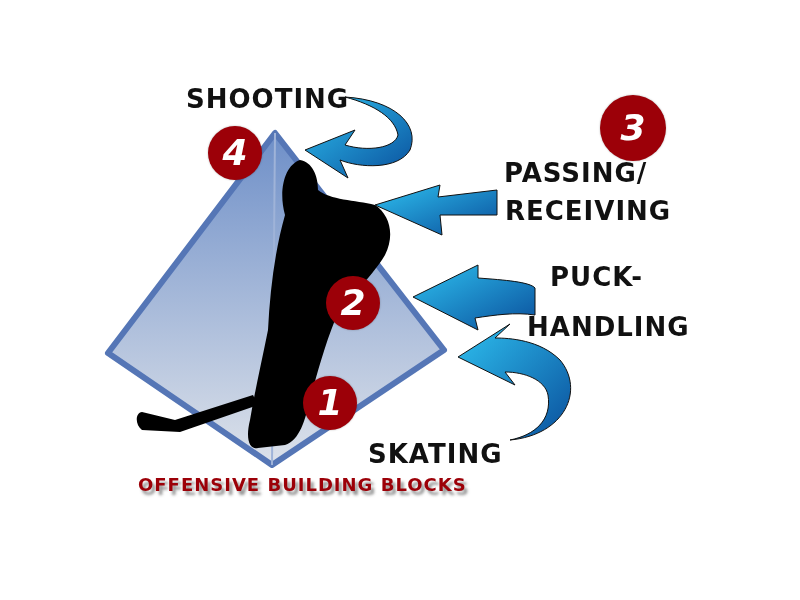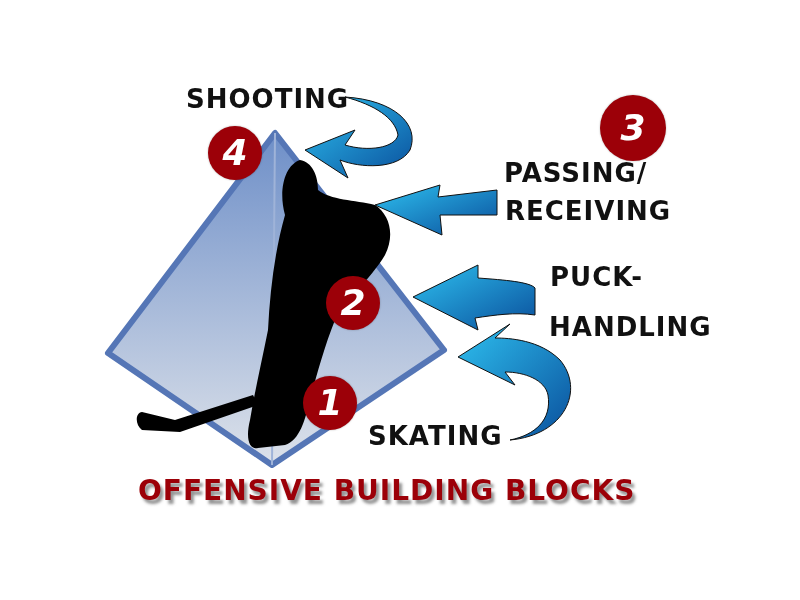--- a/index.html
+++ b/index.html
@@ -1,20 +1,20 @@
 <!DOCTYPE html>
 <html><head>
 <meta charset="utf-8">
 <style>
   html,body{margin:0;padding:0;background:#fff;}
   body{width:800px;height:600px;position:relative;overflow:hidden;font-family:"DejaVu Sans",sans-serif;}
   svg{position:absolute;left:0;top:0;}
   .lbl{position:absolute;font-family:"DejaVu Sans",sans-serif;font-weight:bold;color:#111;font-size:26px;letter-spacing:1px;line-height:26px;white-space:nowrap;}
   .badge{position:absolute;width:54px;height:54px;border-radius:50%;background:#9c0008;color:#fff;font-family:"DejaVu Sans",sans-serif;font-weight:bold;font-style:italic;font-size:36px;text-align:center;line-height:54px;box-shadow:0 0 2px rgba(0,0,0,.3);}
-  .title{position:absolute;left:138px;top:474px;font-family:"DejaVu Sans",sans-serif;font-weight:bold;font-size:28px;color:#9c0008;letter-spacing:1px;text-shadow:3px 4px 3px rgba(90,90,90,.65);white-space:nowrap;}
+  .title{position:absolute;left:138px;top:474px;font-family:"DejaVu Sans",sans-serif;font-weight:bold;font-size:18px;color:#9c0008;letter-spacing:1px;text-shadow:3px 4px 3px rgba(90,90,90,.65);white-space:nowrap;}
 </style>
 </head>
 <body>
 
 <svg width="800" height="600" viewBox="0 0 800 600">
   <defs>
     <linearGradient id="pyr" x1="0" y1="0" x2="0" y2="1">
       <stop offset="0" stop-color="#6e8fc8"></stop>
       <stop offset="1" stop-color="#dde2ea"></stop>
     </linearGradient>
@@ -50,16 +50,16 @@
 
 <div class="badge" style="left:208px;top:126px;">4</div>
 <div class="badge" style="left:326px;top:276px;">2</div>
 <div class="badge" style="left:303px;top:376px;">1</div>
 <div class="badge" style="left:600px;top:95px;width:66px;height:66px;line-height:66px;">3</div>
 
 <div class="lbl" style="left:186px;top:86px;">SHOOTING</div>
 <div class="lbl" style="left:504px;top:160px;">PASSING/</div>
 <div class="lbl" style="left:505px;top:198px;">RECEIVING</div>
 <div class="lbl" style="left:550px;top:264px;">PUCK-</div>
-<div class="lbl" style="left:549px;top:314px;">HANDLING</div>
-<div class="lbl" style="left:368px;top:423px;">SKATING</div>
+<div class="lbl" style="left:527px;top:314px;">HANDLING</div>
+<div class="lbl" style="left:368px;top:441px;">SKATING</div>
 
 <div class="title">OFFENSIVE BUILDING BLOCKS</div>
 
 </body></html>

